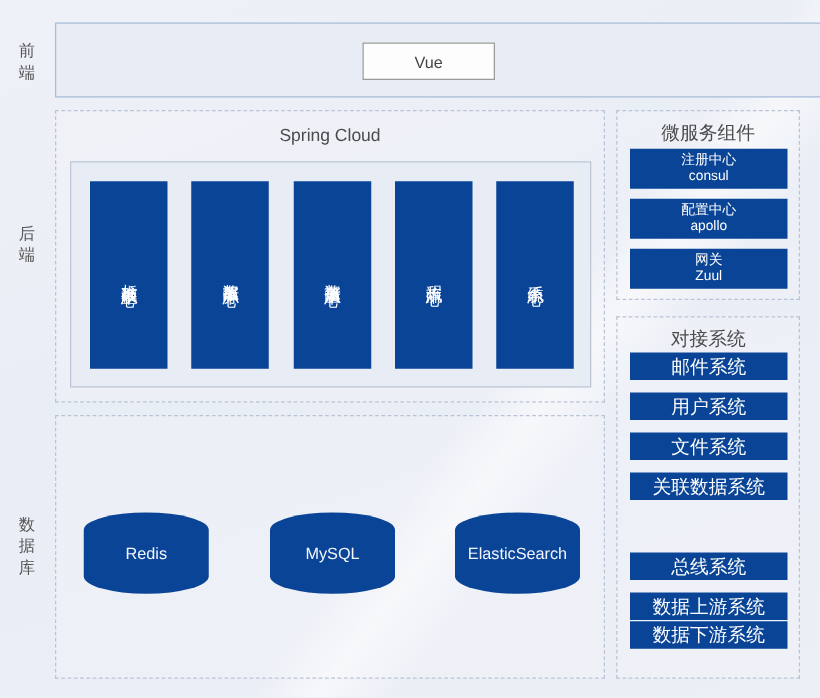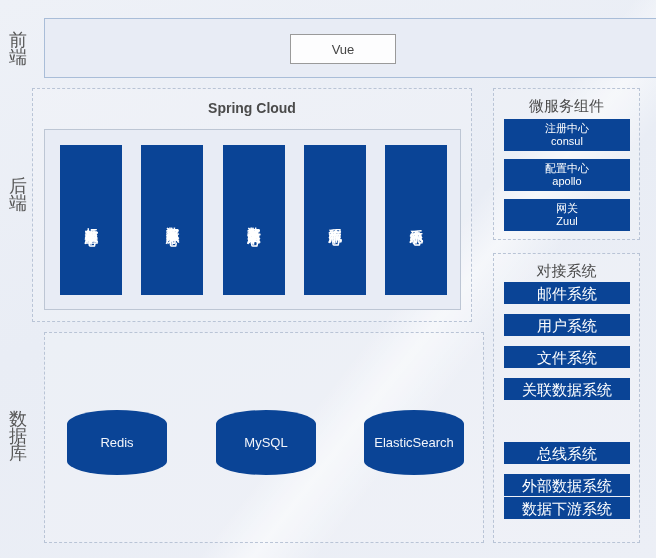--- a/index.html
+++ b/index.html
@@ -22,23 +22,23 @@
     background:
       linear-gradient(128deg, rgba(255,255,255,0) 58%, rgba(255,255,255,0.55) 63%, rgba(255,255,255,0.0) 69%),
       linear-gradient(160deg, #eef1f7 0%, #e9edf5 45%, #eceff6 100%);
   }
 
   
   .tier-label {
     position: absolute;
     left: 9px;
     width: 26px;
-    text-align: left;
+    text-align: center;
     color: #575757;
-    font-size: 18px;
+    font-size: 13px;
     line-height: 17px;
     letter-spacing: 1px;
   }
 
   
   #frontend-panel {
     position: absolute;
     left: 44px; top: 18px;
     width: 640px; height: 60px;
     background: #e8ecf5;
@@ -55,26 +55,25 @@
     display: flex;
     align-items: center;
     justify-content: center;
     color: #454545;
     font-size: 13px;
   }
 
   
   #springcloud-panel {
     position: absolute;
-    left: 32px; top: 88px;
+    left: 44px; top: 88px;
     width: 440px; height: 234px;
     border: 1px dashed #b9c4d6;
     box-sizing: border-box;
     background: rgba(255,255,255,0.16);
-    font-weight: bold;
   }
   #springcloud-title {
     position: absolute;
     left: 0; top: 11px;
     width: 100%;
     text-align: center;
     color: #4b4b4b;
     font-size: 14px;
   }
   #springcloud-inner {
@@ -255,20 +254,20 @@
     <div class="chip chip-one" style="top:92px">
       <span class="cn">文件系统</span>
     </div>
     <div class="chip chip-one" style="top:124px">
       <span class="cn">关联数据系统</span>
     </div>
     <div class="chip chip-one" style="top:188px">
       <span class="cn">总线系统</span>
     </div>
     <div class="chip chip-one" style="top:220px">
-      <span class="cn">外部数据系统</span>
+      <span class="cn">数据上游系统</span>
     </div>
     <div class="chip chip-one" style="top:243px">
       <span class="cn">数据下游系统</span>
     </div>
   </div>
 
 </div>
 
 </body></html>

